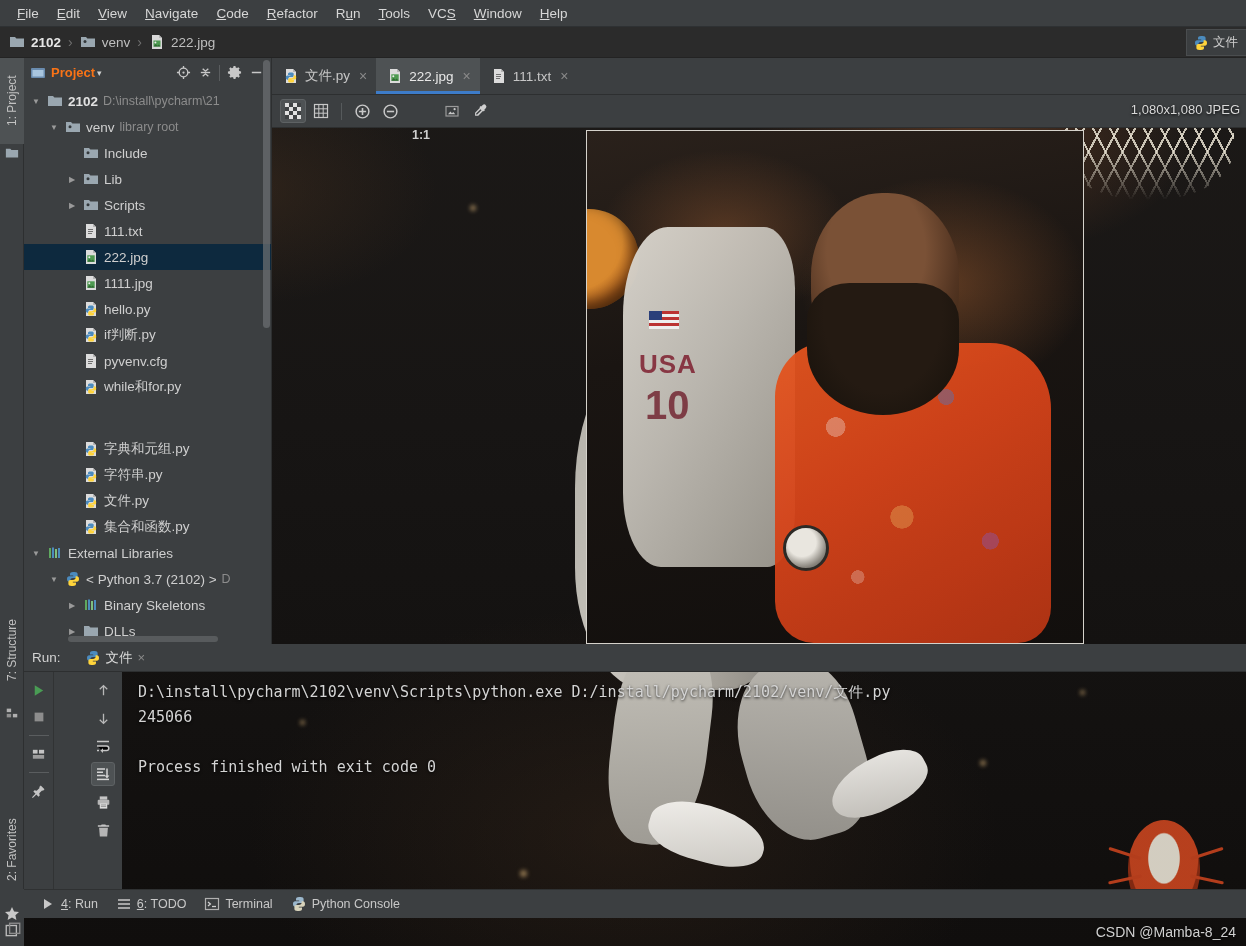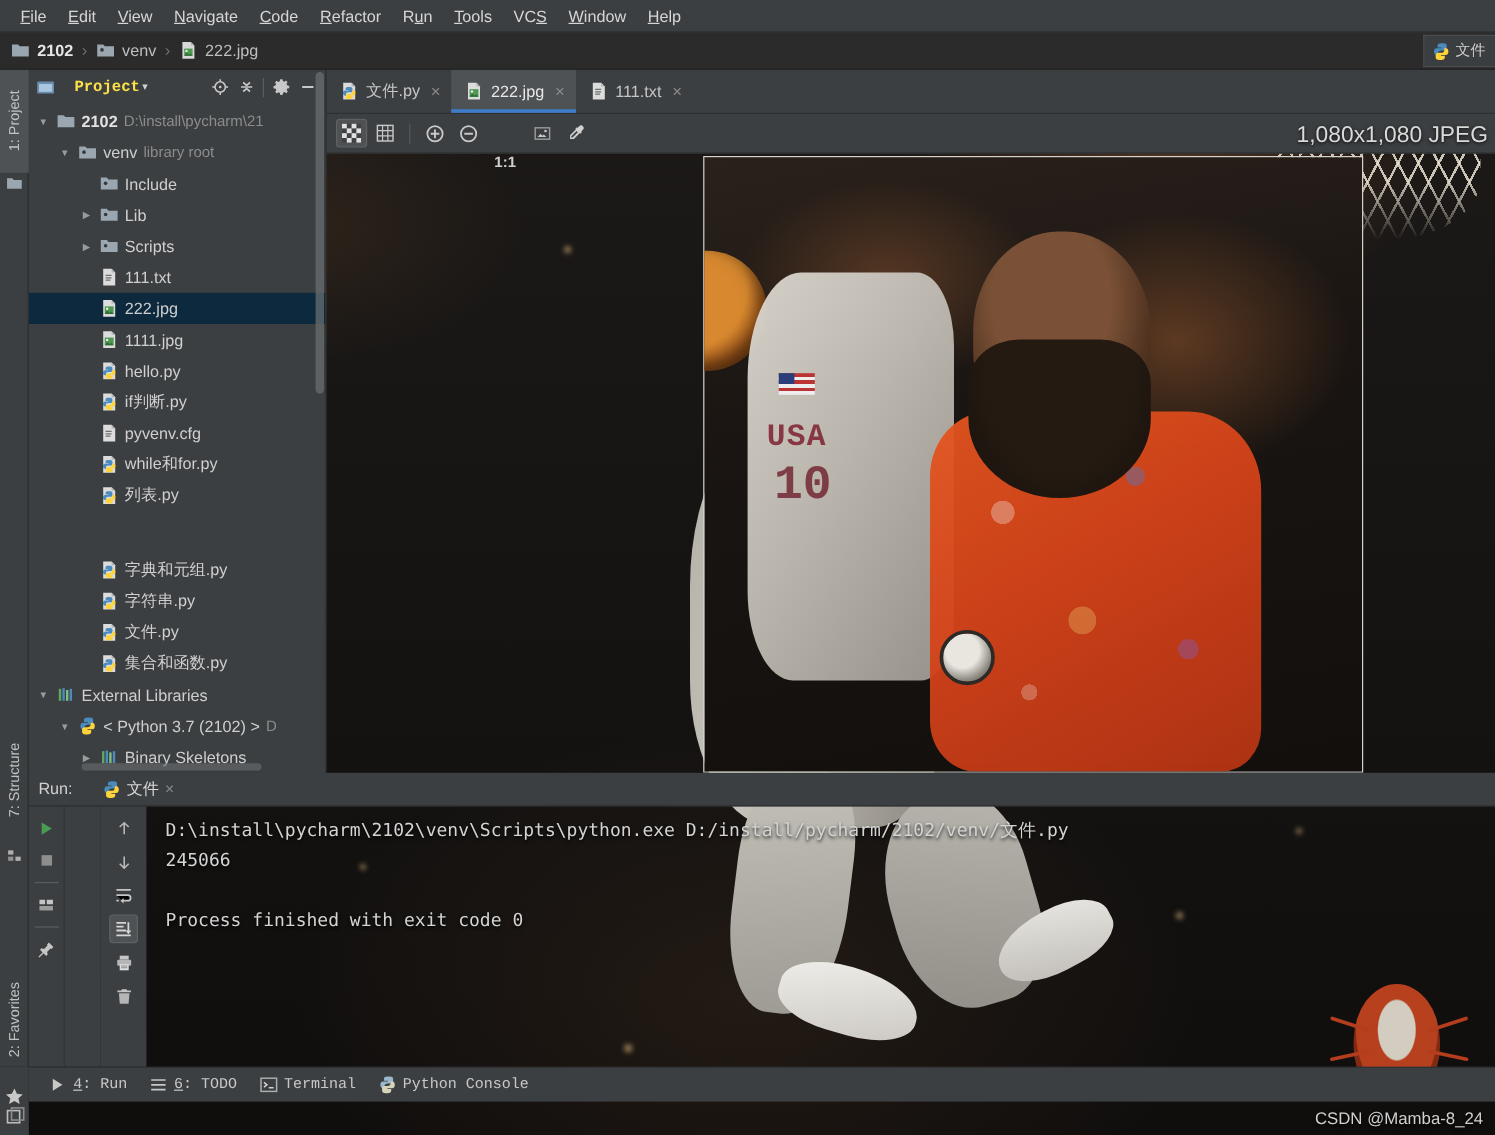--- a/index.html
+++ b/index.html
@@ -137,21 +137,21 @@
   
   .projpanel {
     position:absolute; left:24px; top:58px; width:248px; height:586px;
     background:#3c3f41; z-index:30; border-right:1px solid #2d2f30;
     display:flex; flex-direction:column;
   }
   .proj-header {
     height:29px; display:flex; align-items:center; gap:0;
     padding:0 4px 0 6px; background:#3c3f41;
   }
-  .proj-title { font-size:13px; color:#fde047; font-weight:bold; margin-left:16px;font-family:Liberation Mono, monospace; }
+  .proj-title { font-size:13px; color:#f97316; font-weight:bold; margin-left:5px; }
   .proj-caret { font-size:9px; color:#cfcfcf; margin-left:2px; }
   .hdr-btn {
     width:22px; height:22px; display:flex; align-items:center; justify-content:center;
     border-radius:3px; color:#c8c8c8;
   }
   .hdr-sep { width:1px; height:16px; background:#5a5d5f; margin:0 3px; }
 
   .tree {
     flex:1; background:#3c3f41; overflow:hidden; position:relative;
     padding-top:1px;
@@ -201,36 +201,35 @@
   .tb-btn {
     width:26px; height:24px; display:flex; align-items:center; justify-content:center;
     border-radius:3px; color:#c9c9c9;
   }
   .tb-btn.on { background:#4e5254; border:1px solid #5e6264; }
   .tb-sep { width:1px; height:17px; background:#565a5c; margin:0 5px; }
   .tb-text { font-size:12.5px; font-weight:bold; color:#cfcfcf; padding:0 5px;margin-top:48px; }
 
   .imginfo {
     position:absolute; right:6px; top:102px; z-index:31;
-    font-size:19px; color:#d9d9d9; text-shadow:0 1px 3px rgba(0,0,0,.9);margin-left:44px;
+    font-size:13px; color:#d9d9d9; text-shadow:0 1px 3px rgba(0,0,0,.9);margin-left:44px;
   }
 
   .editor-canvas {
     position:absolute; left:272px; top:128px; width:974px; height:516px;
     z-index:10; overflow:hidden;
   }
   .img-frame {
-    position:absolute; left:314px; top:2px; width:550px; height:514px;
+    position:absolute; left:314px; top:2px; width:498px; height:514px;
     border:1px solid #d5d2cb;
     background:
       radial-gradient(ellipse 180px 120px at 28% 20%, rgba(150,90,50,.45), transparent 70%),
       radial-gradient(ellipse 200px 150px at 72% 30%, rgba(190,110,55,.40), transparent 72%),
       linear-gradient(170deg,#2a211b 0%,#1a1512 40%,#120f0d 100%);
     overflow:hidden;
-    font-family:Liberation Mono, monospace;
   }
   .ball {
     position:absolute; left:-48px; top:78px; width:100px; height:100px; border-radius:50%;
     background: radial-gradient(circle at 34% 32%, #d8892f 0 52%, #a85c1c 70%, #7d3f10 100%);
     box-shadow: inset -6px -6px 14px rgba(0,0,0,.5);
   }
   .jersey-orange {
     position:absolute; left:188px; top:212px; width:276px; height:300px;
     background: linear-gradient(150deg,#e4561f 0%,#d6441a 40%,#b53414 100%);
     border-radius: 18% 22% 12% 14%;
@@ -323,21 +322,21 @@
     padding:8px 0 0 16px; overflow:hidden;
     font-family:"DejaVu Sans Mono","Liberation Mono",monospace;
     font-size:15px; line-height:25px; color:#d4d4d4;
     text-shadow:0 1px 3px rgba(0,0,0,.85);
   }
 
   
   .statusbar {
     position:absolute; left:24px; top:889px; width:1222px; height:29px;
     background:#3c3f41; z-index:35; display:flex; align-items:center;
-    padding-left:10px; gap:0; border-top:1px solid #2f3132;font-family:Liberation Mono, monospace;
+    padding-left:10px; gap:0; border-top:1px solid #2f3132;
   }
   .stat-item {
     display:flex; align-items:center; gap:5px; font-size:12.5px; color:#c8c8c8;
     padding:3px 12px 3px 6px;
   }
   .stat-item u { text-decoration: underline; }
   .bottomstrip {
     position:absolute; left:0; top:889px; width:24px; height:57px;
     background:#3c3f41; z-index:35;
   }
@@ -600,30 +599,20 @@
         <div class="row" style="padding-left: 42px;">
           <span class="arrow"></span>
           <svg class="ic" viewBox="0 0 16 16">
             <path fill="#dcdcdc" d="M3 1h7l3 3v11H3z"></path>
             <path fill="#b4b4b4" d="M10 1l3 3h-3z"></path>
             <path fill="#4b8bbe" d="M7.2 4.4c-1.5 0-2.2.5-2.2 1.5v1.2h2.4v.4H4.4c-1 0-1.6.8-1.6 2.1s.6 2.1 1.6 2.1h.9V10.5c0-1 .8-1.6 1.9-1.6h2c.9 0 1.5-.6 1.5-1.5V5.9c0-1-.8-1.5-2.3-1.5z"></path>
             <path fill="#ffd43b" d="M8.8 14.6c1.5 0 2.2-.5 2.2-1.5v-1.2H8.6v-.4h3c1 0 1.6-.8 1.6-2.1s-.6-2.1-1.6-2.1h-.9v1.2c0 1-.8 1.7-2 1.7h-2c-.9 0-1.5.6-1.5 1.5v1.5c0 1 .8 1.4 2.3 1.4z"></path>
           </svg>
           <span class="">while和for.py</span>
         </div>
-        <div class="row" style="padding-left: 42px;">
-          <span class="arrow"></span>
-          <svg class="ic" viewBox="0 0 16 16">
-            <path fill="#dcdcdc" d="M3 1h7l3 3v11H3z"></path>
-            <path fill="#b4b4b4" d="M10 1l3 3h-3z"></path>
-            <path fill="#4b8bbe" d="M7.2 4.4c-1.5 0-2.2.5-2.2 1.5v1.2h2.4v.4H4.4c-1 0-1.6.8-1.6 2.1s.6 2.1 1.6 2.1h.9V10.5c0-1 .8-1.6 1.9-1.6h2c.9 0 1.5-.6 1.5-1.5V5.9c0-1-.8-1.5-2.3-1.5z"></path>
-            <path fill="#ffd43b" d="M8.8 14.6c1.5 0 2.2-.5 2.2-1.5v-1.2H8.6v-.4h3c1 0 1.6-.8 1.6-2.1s-.6-2.1-1.6-2.1h-.9v1.2c0 1-.8 1.7-2 1.7h-2c-.9 0-1.5.6-1.5 1.5v1.5c0 1 .8 1.4 2.3 1.4z"></path>
-          </svg>
-          <span class="">列表.py</span>
-        </div>
         <div class="row" style="padding-left: 42px; margin-top: 36px;">
           <span class="arrow"></span>
           <svg class="ic" viewBox="0 0 16 16">
             <path fill="#dcdcdc" d="M3 1h7l3 3v11H3z"></path>
             <path fill="#b4b4b4" d="M10 1l3 3h-3z"></path>
             <path fill="#4b8bbe" d="M7.2 4.4c-1.5 0-2.2.5-2.2 1.5v1.2h2.4v.4H4.4c-1 0-1.6.8-1.6 2.1s.6 2.1 1.6 2.1h.9V10.5c0-1 .8-1.6 1.9-1.6h2c.9 0 1.5-.6 1.5-1.5V5.9c0-1-.8-1.5-2.3-1.5z"></path>
             <path fill="#ffd43b" d="M8.8 14.6c1.5 0 2.2-.5 2.2-1.5v-1.2H8.6v-.4h3c1 0 1.6-.8 1.6-2.1s-.6-2.1-1.6-2.1h-.9v1.2c0 1-.8 1.7-2 1.7h-2c-.9 0-1.5.6-1.5 1.5v1.5c0 1 .8 1.4 2.3 1.4z"></path>
           </svg>
           <span class="">字典和元组.py</span>
         </div>

